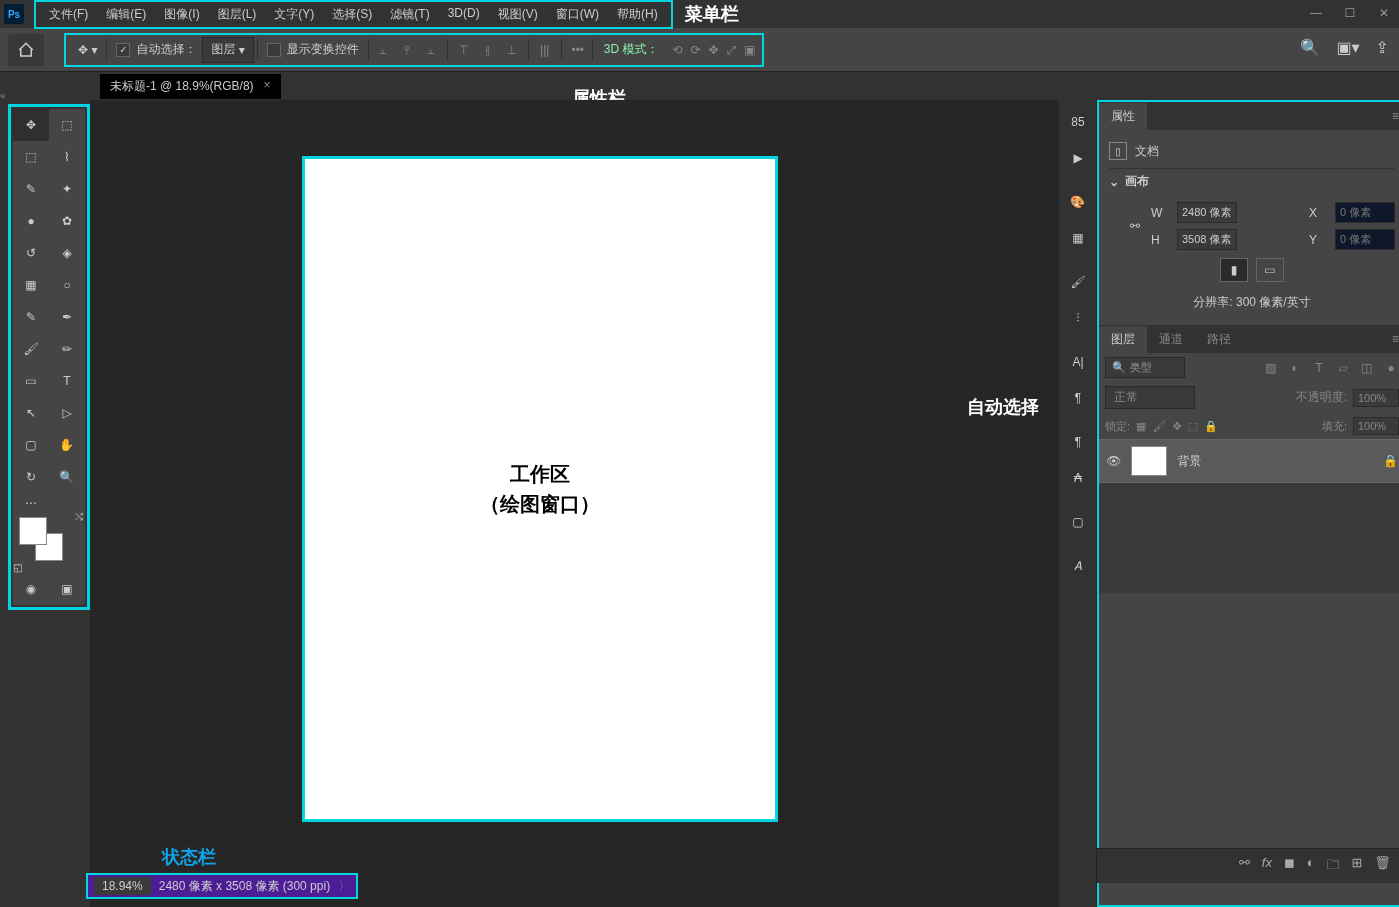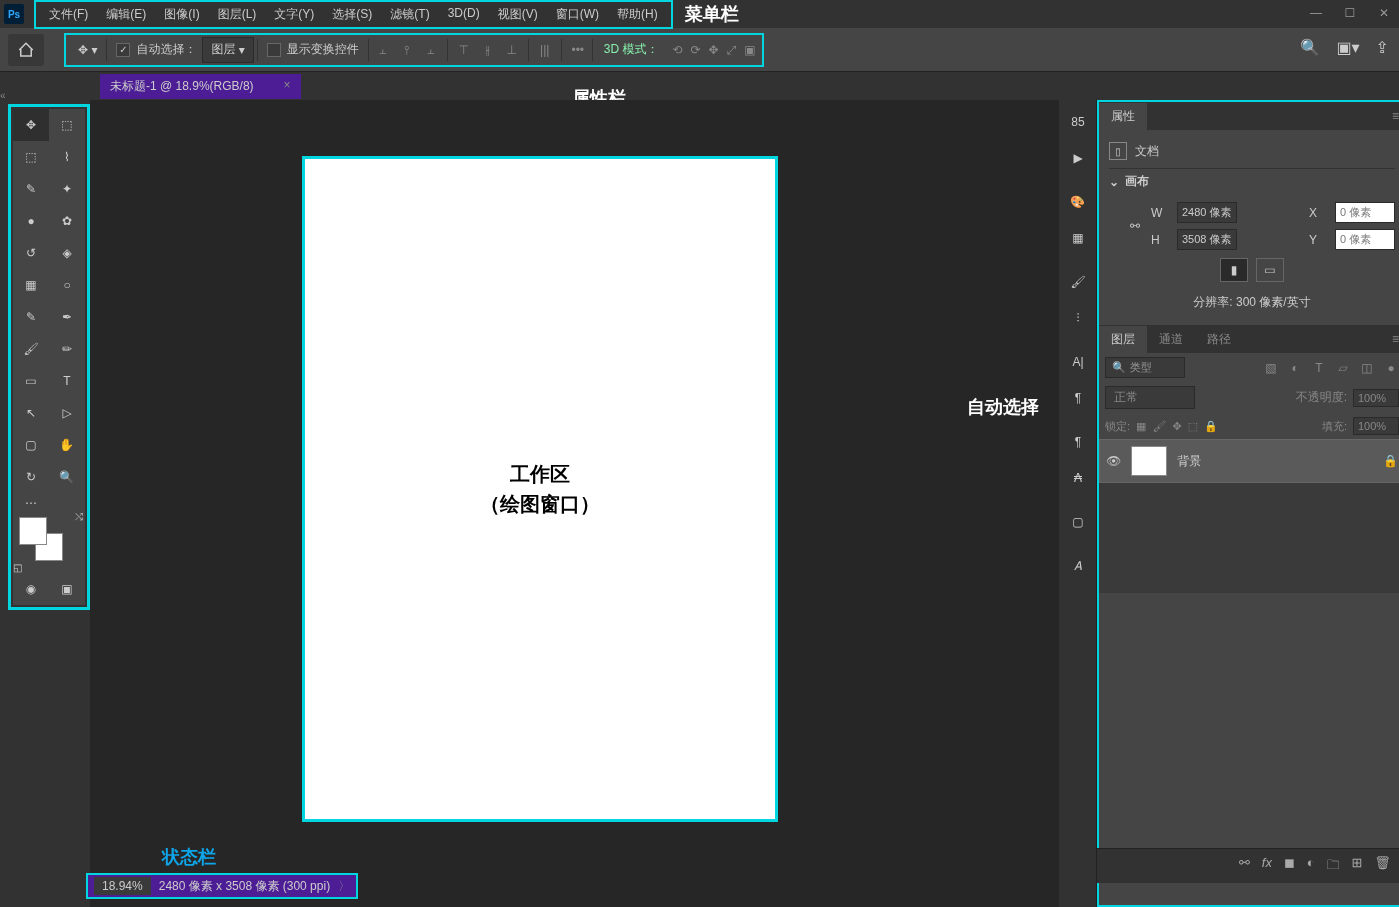--- a/index.html
+++ b/index.html
@@ -27,21 +27,21 @@
 .align-icon { width: 22px; height: 22px; display: flex; align-items: center; justify-content: center; color: #888; }
 .mode3d { color: #86efac; padding: 0 8px; }
 .mode3d-icons { display: flex; gap: 8px; margin-left: 6px; }
 .mode3d-icon { color: #888; }
 .right-icons { position: absolute; right: 10px; top: 38px; display: flex; gap: 16px; }
 .right-icon { color: #ccc; font-size: 16px; }
 .prop-label { position: absolute; left: 572px; top: 86px; font-size: 18px; font-weight: bold; color: #fff; }
 
 
 .doc-tab-bar { height: 28px; background: #323232; display: flex; align-items: center; padding-left: 100px; }
-.doc-tab { background: #4c1d95; padding: 4px 10px; display: flex; align-items: flex-start; gap: 20px; }
+.doc-tab { background: #000000; padding: 4px 10px; display: flex; align-items: flex-start; }
 .doc-close { margin-left: 10px; color: #888; }
 
 
 .main { display: flex; height: calc(100% - 100px); }
 
 
 .toolbar-wrap { width: 90px; position: relative; }
 .toolbar-highlight { border: 3px solid #00d5e0; position: absolute; left: 8px; top: 4px; padding: 2px; }
 .toolbar { display: grid; grid-template-columns: 36px 36px; gap: 0; background: #454545; }
 .tool { width: 36px; height: 32px; display: flex; align-items: center; justify-content: center; cursor: pointer; }
@@ -70,21 +70,21 @@
 .panel-tab-row { height: 28px; background: #323232; display: flex; align-items: center; }
 .panel-tab { padding: 5px 12px; background: #454545; }
 .panel-tab.inactive { background: #323232; color: #888; }
 .panel-menu { margin-left: auto; margin-right: 6px; color: #888; }
 .panel-body { padding: 8px 10px; }
 .doc-row { display: flex; align-items: center; gap: 8px; padding: 4px 0; }
 .doc-icon { width: 18px; height: 18px; border: 1px solid #888; display: flex; align-items: center; justify-content: center; font-size: 10px; }
 .collapse-row { display: flex; align-items: center; gap: 6px; padding: 4px 0; border-top: 1px solid #333; margin-top: 4px; font-weight: bold; }
 .dim-grid { display: grid; grid-template-columns: 20px 20px 60px 60px 20px 60px; gap: 6px; align-items: center; margin: 8px 0 8px 16px; }
 .dim-input { background: #3a3a3a; border: 1px solid #2a2a2a; padding: 2px 4px; color: #ccc; width: 100%; font-size: 11px; }
-.dim-input.readonly { background: #ffffff; color: #777; }
+.dim-input.readonly { background: #0f172a; color: #777; }
 .link-col { grid-row: 1 / 3; display: flex; align-items: center; justify-content: center; }
 .orient-row { display: flex; gap: 8px; justify-content: center; margin: 6px 0; }
 .orient-btn { width: 28px; height: 24px; border: 1px solid #666; display: flex; align-items: center; justify-content: center; }
 .orient-btn.active { background: #2a2a2a; }
 .res-row { text-align: center; padding: 6px 0; }
 
 .layer-tab-row { height: 28px; background: #323232; display: flex; align-items: center; }
 .layer-filter-row { display: flex; align-items: center; padding: 4px 6px; gap: 4px; }
 .filter-select { background: #3a3a3a; border: 1px solid #2a2a2a; padding: 2px 6px; width: 80px; display: flex; align-items: center; color: #999; font-size: 11px; }
 .filter-icons { display: flex; gap: 8px; margin-left: auto; }

